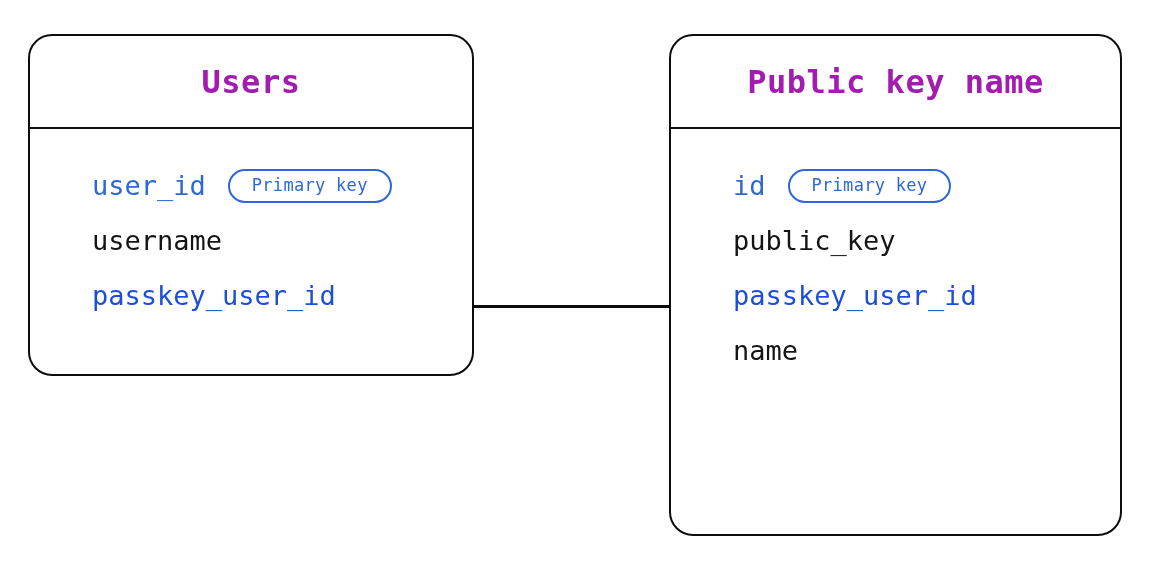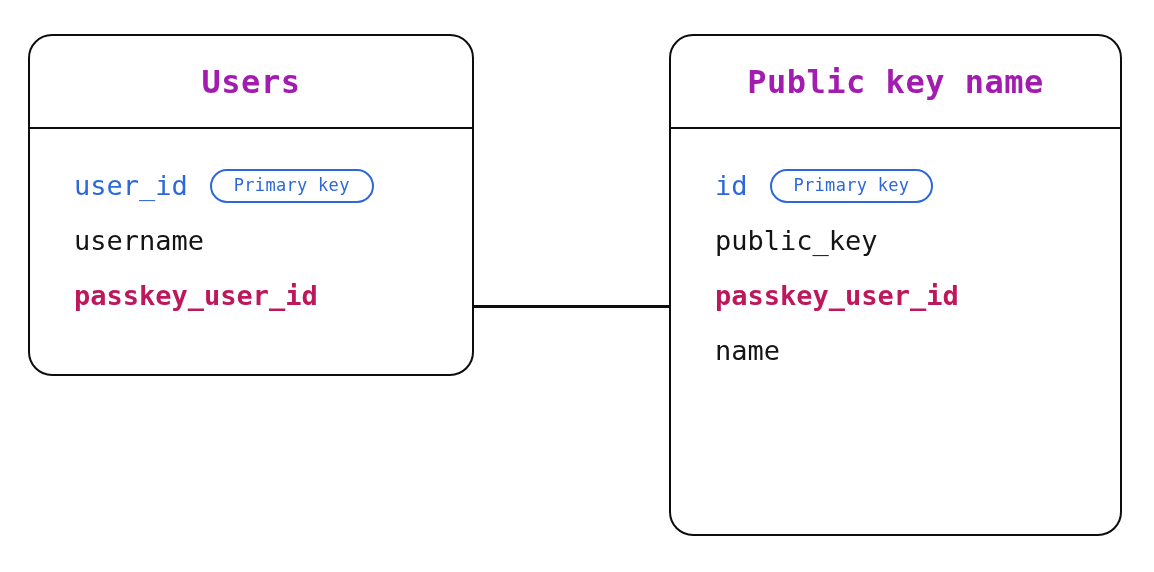--- a/index.html
+++ b/index.html
@@ -45,30 +45,30 @@
   }
   .entity-fields {
     box-sizing: border-box;
     padding: 29px 0 0 0;
   }
   .field-row {
     box-sizing: border-box;
     height: 55px;
     display: flex;
     align-items: center;
-    padding-left: 44px;
+    padding-left: 62px;
     white-space: nowrap;
   }
   .field-name {
     font-size: 27px;
     line-height: 1;
     color: #141414;
   }
   .field-name.key   { color: #2d68d8; }
-  .field-name.fk    { color: #be185d; font-weight: bold; }
+  .field-name.fk    { color: #1d4ed8; }
 
   
   .pk-badge {
     margin-left: 22px;
     display: inline-flex;
     align-items: center;
     justify-content: center;
     box-sizing: border-box;
     height: 34px;
     padding: 0 22px;

